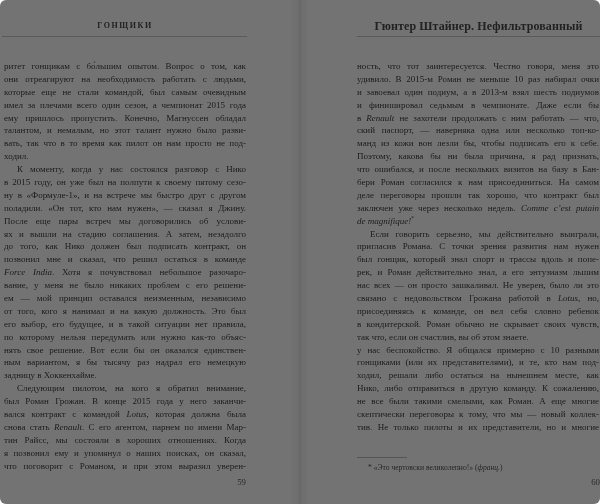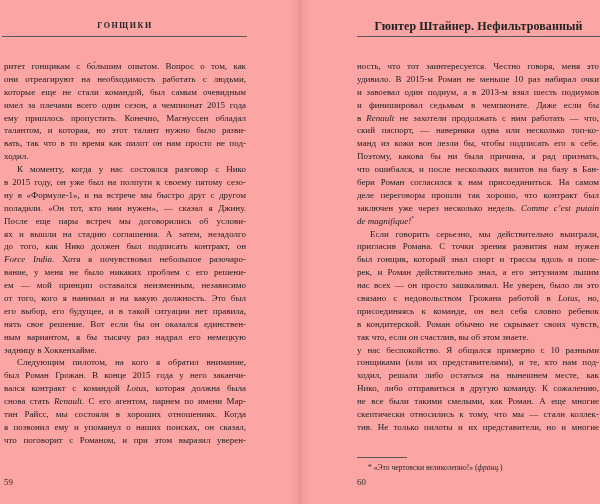--- a/index.html
+++ b/index.html
@@ -39,57 +39,59 @@
   .line i{font-style:italic;}
   .line sup{font-size:0.65em;vertical-align:super;line-height:0;}
   .footnote-rule{position:absolute;left:357px;top:457px;width:50px;height:1px;background:#555;}
   .footnote{
     position:absolute;left:357px;top:463px;width:242px;
     font-size:7.6px;line-height:10px;color:#262626;padding-left:11px;
   }
   .footnote i{font-style:italic;}
   .folio{
     position:absolute;top:476px;height:12px;line-height:12px;
-    text-align:left;font-size:8.8px;color:#2a2a2a;
+    text-align:right;font-size:8.8px;color:#2a2a2a;
   }
   .folio.left{left:4px;width:242px;}
   .folio.right{left:357px;width:243px;}
 </style>
 </head>
 <body>
 
-<div class="spread" style="background: #fca5a5; color: rgb(28, 28, 28);">
+<div class="spread" style="background: #737373; color: rgb(28, 28, 28); border-radius: 6px;">
 
   <div class="running-head left">ГОНЩИКИ</div>
   <div class="head-rule left" style="background: rgb(90, 90, 90);"></div>
 
   <div class="running-head right">Гюнтер Штайнер. Нефильтрованный</div>
   <div class="head-rule right" style="background: rgb(90, 90, 90);"></div>
 
   <div class="page-body left">
       <div class="line just"><span>ритет гонщикам с бо́льшим опытом. Вопрос о том, как</span></div>
       <div class="line just"><span>они отреагируют на необходимость работать с людьми,</span></div>
       <div class="line just"><span>которые еще не стали командой, был самым очевидным</span></div>
       <div class="line just"><span>имел за плечами всего один сезон, а чемпионат 2015 года</span></div>
       <div class="line just"><span>ему пришлось пропустить. Конечно, Магнуссен обладал</span></div>
-      <div class="line just"><span>талантом, и которая, но этот талант нужно было разви-</span></div>
+      <div class="line just"><span>талантом, и немалым, но этот талант нужно было разви-</span></div>
       <div class="line just"><span>вать, так что в то время как пилот он нам просто не под-</span></div>
       <div class="line end"><span>ходил.</span></div>
       <div class="line just indent"><span>К моменту, когда у нас состоялся разговор с Нико</span></div>
       <div class="line just"><span>в 2015 году, он уже был на полпути к своему пятому сезо-</span></div>
       <div class="line just"><span>ну в «Формуле-1», и на встрече мы быстро друг с другом</span></div>
       <div class="line just"><span>поладили. «Он тот, кто нам нужен», — сказал я Джину.</span></div>
       <div class="line just"><span>После еще пары встреч мы договорились об услови-</span></div>
       <div class="line just"><span>ях и вышли на стадию соглашения. А затем, незадолго</span></div>
       <div class="line just"><span>до того, как Нико должен был подписать контракт, он</span></div>
+      <div class="line just"><span>позвонил мне и сказал, что решил остаться в команде</span></div>
       <div class="line just"><i>Force India</i><span>. Хотя я почувствовал небольшое разочаро-</span></div>
       <div class="line just"><span>вание, у меня не было никаких проблем с его решени-</span></div>
       <div class="line just"><span>ем — мой принцип оставался неизменным, независимо</span></div>
       <div class="line just"><span>от того, кого я нанимал и на какую должность. Это был</span></div>
       <div class="line just"><span>его выбор, его будущее, и в такой ситуации нет правила,</span></div>
+      <div class="line just"><span>по которому нельзя передумать или нужно как-то объяс-</span></div>
       <div class="line just"><span>нять свое решение. Вот если бы он оказался единствен-</span></div>
       <div class="line just"><span>ным вариантом, я бы тысячу раз надрал его немецкую</span></div>
       <div class="line end"><span>задницу в Хоккенхайме.</span></div>
       <div class="line just indent"><span>Следующим пилотом, на кого я обратил внимание,</span></div>
       <div class="line just"><span>был Роман Грожан. В конце 2015 года у него заканчи-</span></div>
       <div class="line just"><span>вался контракт с командой </span><i>Lotus</i><span>, которая должна была</span></div>
       <div class="line just"><span>снова стать </span><i>Renault</i><span>. С его агентом, парнем по имени Мар-</span></div>
       <div class="line just"><span>тин Райсс, мы состояли в хороших отношениях. Когда</span></div>
       <div class="line just"><span>я позвонил ему и упомянул о наших поисках, он сказал,</span></div>
       <div class="line just"><span>что поговорит с Романом, и при этом выразил уверен-</span></div>
@@ -115,21 +117,21 @@
       <div class="line just"><span>нас всех — он просто зашкаливал. Не уверен, было ли это</span></div>
       <div class="line just"><span>связано с недовольством Грожана работой в </span><i>Lotus</i><span>, но,</span></div>
       <div class="line just"><span>присоединяясь к команде, он вел себя словно ребенок</span></div>
       <div class="line just"><span>в кондитерской. Роман обычно не скрывает своих чувств,</span></div>
       <div class="line end"><span>так что, если он счастлив, вы об этом знаете.</span></div>
       <div class="line just"><span>у нас беспокойство. Я общался примерно с 10 разными</span></div>
       <div class="line just"><span>гонщиками (или их представителями), и те, кто нам под-</span></div>
       <div class="line just"><span>ходил, решали либо остаться на нынешнем месте, как</span></div>
       <div class="line just"><span>Нико, либо отправиться в другую команду. К сожалению,</span></div>
       <div class="line just"><span>не все были такими смелыми, как Роман. А еще многие</span></div>
-      <div class="line just"><span>скептически относились к тому, что мы — стали коллек-</span></div>
+      <div class="line just"><span>скептически переговоры к тому, что мы — новый коллек-</span></div>
       <div class="line just"><span>тив. Не только пилоты и их представители, но и многие</span></div>
     </div>
 
   <div class="footnote-rule"></div>
   <div class="footnote"><span>* «Это чертовски великолепно!» (</span><i>франц.</i><span>)</span></div>
 
   <div class="folio left">59</div>
   <div class="folio right">60</div>
 
   <div class="gutter"></div>

